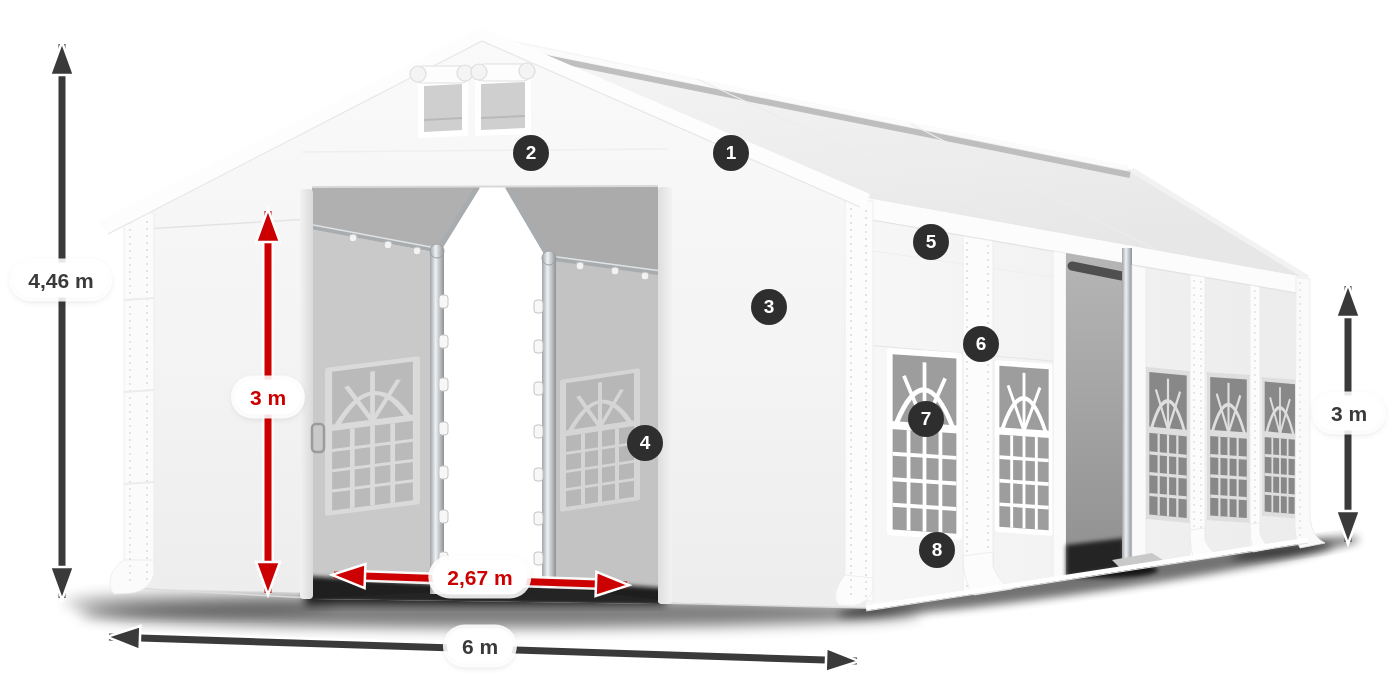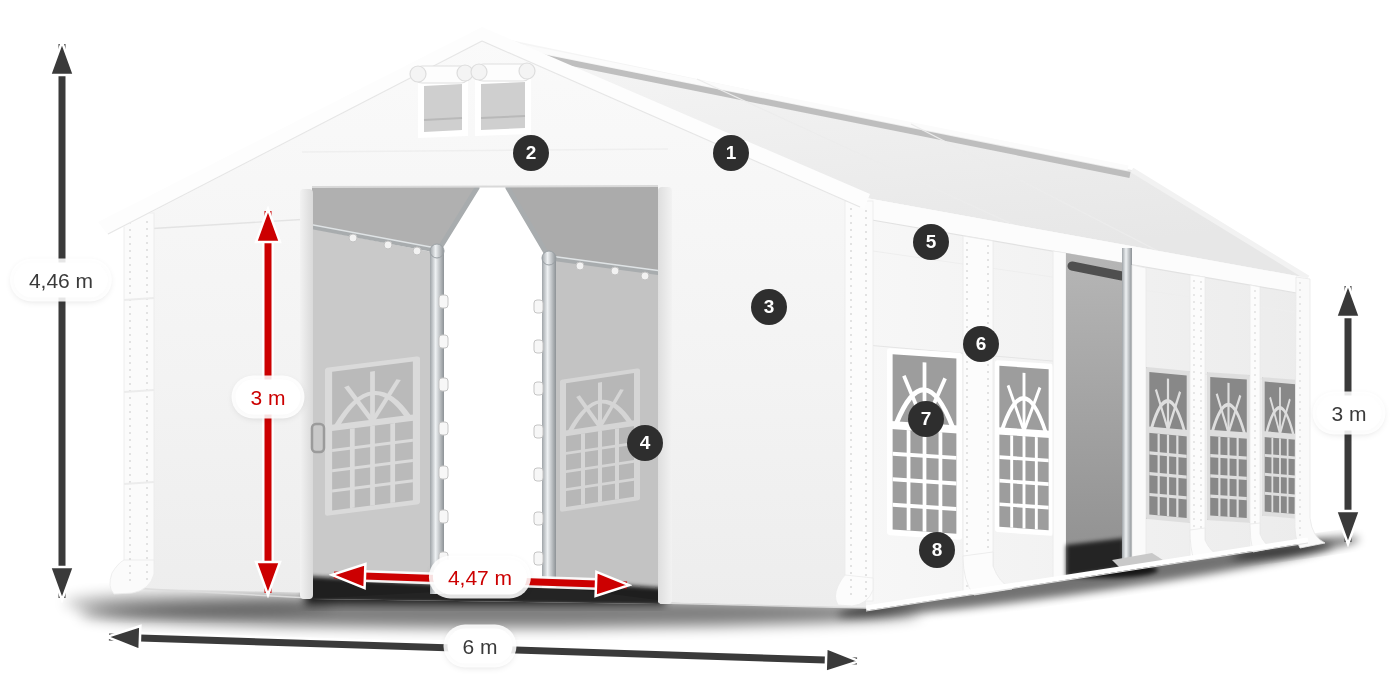--- a/index.html
+++ b/index.html
@@ -5,21 +5,21 @@
   :root{
     --page-bg:#ffffff; --arrow-dark:#3a3a3a; --arrow-red:#cc0001;
     --marker-bg:#2e2e2e; --marker-text:#ffffff; --pill-bg:#ffffff; --pill-text-dark:#3a3a3a;
   }
   *{box-sizing:border-box;margin:0;padding:0}
   html,body{width:1400px;height:700px;background:var(--page-bg);
     font-family:"Liberation Sans",sans-serif;overflow:hidden}
   .stage{position:relative;width:1400px;height:700px}
   .stage>svg{position:absolute;left:0;top:0;z-index:1}
   .pill{position:absolute;transform:translate(-50%,-50%);background:var(--pill-bg);
-    border-radius:20px;padding:7px 15px;font-weight:normal;font-size:21px;line-height:1;
+    border-radius:20px;padding:7px 15px;font-weight:bold;font-size:21px;line-height:1;
     white-space:nowrap;z-index:3;
     box-shadow:0 0 0 4px rgba(255,255,255,.88),0 2px 8px rgba(0,0,0,.20)}
   .pill-dark{color:var(--pill-text-dark)}
   .pill-red{color:var(--arrow-red)}
   .marker{position:absolute;transform:translate(-50%,-50%);width:36px;height:36px;
     border-radius:50%;background:var(--marker-bg);color:var(--marker-text);
     font-weight:bold;font-size:19px;display:flex;align-items:center;justify-content:center;
     z-index:4;cursor:pointer;user-select:none}
 </style>
 </head>
@@ -317,21 +317,21 @@
     <line x1="62" y1="44" x2="62" y2="598" style="stroke:var(--arrow-dark)" stroke-width="7" marker-start="url(#hD)" marker-end="url(#hD)"></line>
     <line x1="268" y1="211" x2="268" y2="593" style="stroke:var(--arrow-red)" stroke-width="7" marker-start="url(#hR)" marker-end="url(#hR)"></line>
     <line x1="334" y1="575" x2="627" y2="585" style="stroke:var(--arrow-red)" stroke-width="7" marker-start="url(#hR)" marker-end="url(#hR)"></line>
     <line x1="109" y1="637" x2="857" y2="661" style="stroke:var(--arrow-dark)" stroke-width="7" marker-start="url(#hD)" marker-end="url(#hD)"></line>
     <line x1="1348" y1="286" x2="1348" y2="542" style="stroke:var(--arrow-dark)" stroke-width="7" marker-start="url(#hD)" marker-end="url(#hD)"></line>
   </g>
 </svg>
 
 <div class="pill pill-dark" style="left:61px;top:280px">4,46 m</div>
 <div class="pill pill-red" style="left:268px;top:397px">3 m</div>
-<div class="pill pill-red" style="left:480px;top:577px">4,47 m</div>
+<div class="pill pill-red" style="left:480px;top:577px">2,67 m</div>
 <div class="pill pill-dark" style="left:480px;top:646px">6 m</div>
 <div class="pill pill-dark" style="left:1349px;top:413px">3 m</div>
 
 <div class="marker" style="left:731px;top:153px">1</div>
 <div class="marker" style="left:531px;top:153px">2</div>
 <div class="marker" style="left:769px;top:307px">3</div>
 <div class="marker" style="left:645px;top:443px">4</div>
 <div class="marker" style="left:931px;top:242px">5</div>
 <div class="marker" style="left:981px;top:344px">6</div>
 <div class="marker" style="left:926px;top:419px">7</div>

